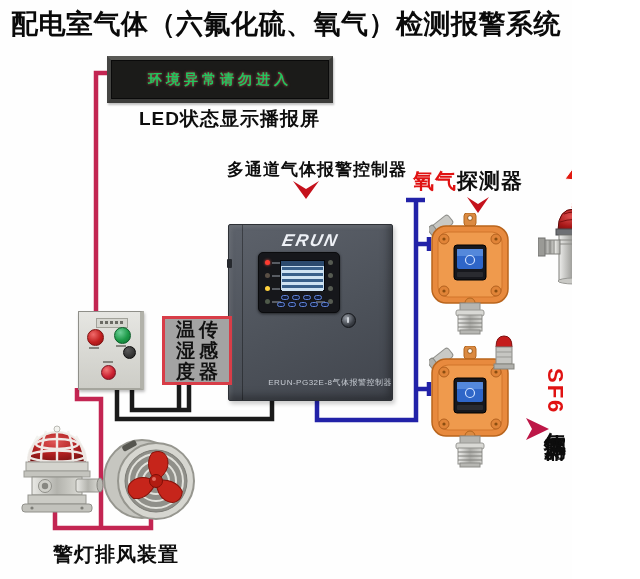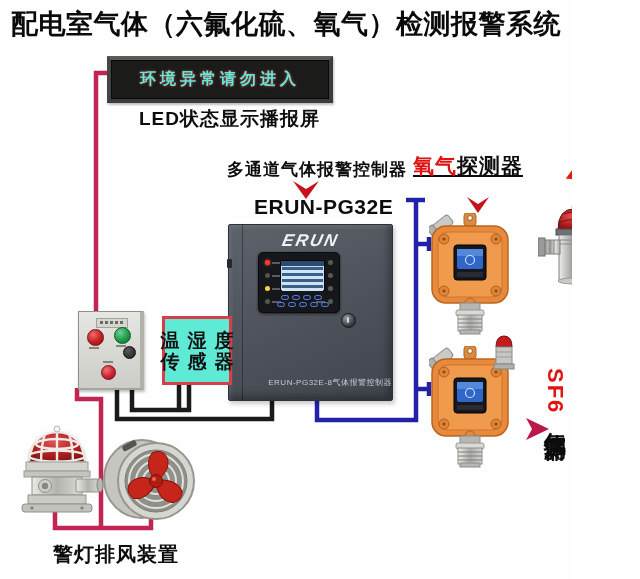--- a/index.html
+++ b/index.html
@@ -12,21 +12,21 @@
 
   
   .title{position:absolute;top:6px;left:0;width:100%;text-align:center;
     font-size:27px;font-weight:bold;color:#0a0a0a;letter-spacing:0.5px;}
 
   
   .led-frame{left:107px;top:56px;width:226px;height:47px;box-sizing:border-box;
     background:#1b1b19;border:4px solid #3c3c3a;border-top-color:#5a5a56;border-left-color:#454543;
     box-shadow:inset 0 0 0 1px #0a0a0a, 1px 2px 2px rgba(0,0,0,.25);
     display:flex;align-items:center;justify-content:center;}
-  .led-text{color:#5eead4;font-size:16px;font-weight:bold;letter-spacing:4px;
+  .led-text{color:#22c55e;font-size:14px;font-weight:bold;letter-spacing:4px;
     text-shadow:0 0 3px rgba(235,70,90,.85);}
   .led-caption{left:139px;top:106px;font-size:19px;letter-spacing:1px;}
 
   
   .ctrl-caption{left:227px;top:158px;font-size:17px;letter-spacing:1px;}
   .model{left:254px;top:195px;font-size:21px;letter-spacing:0.5px;}
 
   
   .cabinet{left:228px;top:224px;width:165px;height:177px;box-sizing:border-box;
     background:linear-gradient(155deg,#5d626b 0%,#4d525a 55%,#41454d 100%);
@@ -46,41 +46,41 @@
   .lcd-body{height:24px;background:repeating-linear-gradient(180deg,#39608a 0 3px,#cfe3f2 3px 6px);margin:1px 1px 0 1px;}
   .btnrow{position:absolute;display:flex;gap:3px;}
   .pbtn{width:8px;height:5px;border-radius:3px;background:#141e38;border:1px solid #5f82d8;box-sizing:border-box;}
   .lock{position:absolute;left:112px;top:88px;width:13px;height:13px;border-radius:50%;
     background:radial-gradient(circle at 35% 32%,#9aa0a8,#3a3e45 60%,#202328);border:1px solid #14161a;}
   .lock:after{content:"";position:absolute;left:5px;top:3px;width:2px;height:6px;background:#cfd4da;border-radius:1px;}
   .nameplate{position:absolute;bottom:12px;left:0;width:100%;text-align:right;
     font-size:8px;color:#c6cbd2;letter-spacing:0.5px;}
 
   
-  .oxy-caption{left:413px;top:152px;font-size:21px;letter-spacing:1px;text-decoration:underline;}
+  .oxy-caption{left:413px;top:167px;font-size:21px;letter-spacing:1px;}
   .red-txt{color:#e01212;}
   .alarm-caption{left:523px;top:90px;width:117px;text-align:center;font-weight:bold;
     color:#e21212;font-size:17px;line-height:20px;white-space:nowrap;}
 
   
   .module-caption{left:77px;top:286px;font-size:18px;letter-spacing:2px;}
   .module-box{left:78px;top:311px;width:66px;height:79px;box-sizing:border-box;
     background:linear-gradient(#e6e6e2,#cdcdc7);border:1px solid #8f8f89;
     border-right:4px solid #b2b2aa;border-bottom:2px solid #a5a59d;border-radius:1px;
     box-shadow:1px 2px 3px rgba(0,0,0,.25);}
   .module-plate{position:absolute;left:17px;top:6px;width:30px;height:8px;background:#d6d6d0;
     border:1px solid #a2a29a;}
   .module-plate i{display:block;height:3px;margin:2px 3px 0 3px;
     background:repeating-linear-gradient(90deg,#6a6a64 0 3px,transparent 3px 5px);}
   .mbtn{position:absolute;border-radius:50%;}
   .mbar{position:absolute;width:10px;height:2px;background:#84847e;}
 
   
-  .temp-box{left:162px;top:316px;width:70px;height:69px;box-sizing:border-box;background:#5eead4;
-    border:3px solid #d83d48;display:flex;justify-content:center;align-items:center;}
+  .temp-box{left:162px;top:316px;width:70px;height:69px;box-sizing:border-box;background:#a3a3a3;
+    border:3px solid #d83d48;display:flex;flex-direction:column;justify-content:center;align-items:center;}
   .temp-box div{font-size:19px;font-weight:bold;letter-spacing:4px;line-height:21px;margin-left:4px;}
 
   
   .sf6-col{left:540px;top:368px;writing-mode:vertical-rl;text-orientation:mixed;
     font-size:22px;font-weight:bold;letter-spacing:2px;color:#0d0d0d;}
 
   
   .lightfan-caption{left:53px;top:541px;font-size:20px;letter-spacing:1px;}
   .watermark{right:4px;top:549px;font-size:15px;font-weight:bold;color:rgba(200,200,200,.8);letter-spacing:1px;}
 </style>
@@ -112,21 +112,20 @@
 
   <div class="abs led-frame">
     <span class="led-text">环境异常请勿进入</span>
   </div>
   <div class="lbl led-caption">LED状态显示播报屏</div>
 
   <div class="lbl ctrl-caption">多通道气体报警控制器</div>
   <svg class="abs" style="left:292px;top:181px;" width="28" height="18" viewBox="0 0 28 18">
     <path d="M1,0 L14,8 L27,0 L14,18 Z" fill="#c5121c"></path>
   </svg>
-  <div class="lbl model">ERUN-PG32E</div>
 
   <div class="abs cabinet">
     <div class="hinge" style="top:34px;"></div>
     <div class="hinge" style="top:130px;"></div>
     <div class="erun-logo">ERUN</div>
     <div class="panel">
       <div class="pled" style="left:6px;top:7px;background:#ff3b30;box-shadow:0 0 3px #ff5b50;"></div>
       <div class="pled" style="left:6px;top:20px;background:#5a4f45;"></div>
       <div class="pled" style="left:6px;top:33px;background:#ffd23e;"></div>
       <div class="pled" style="left:6px;top:46px;background:#4f5a4a;"></div>

